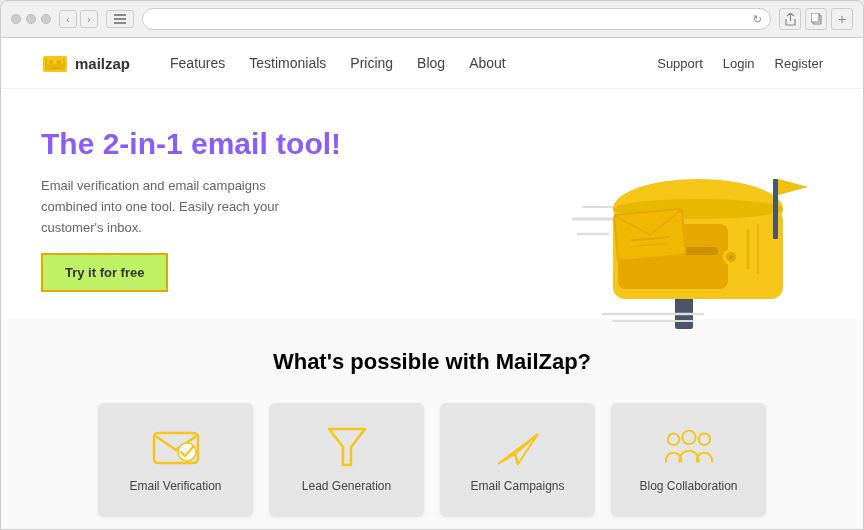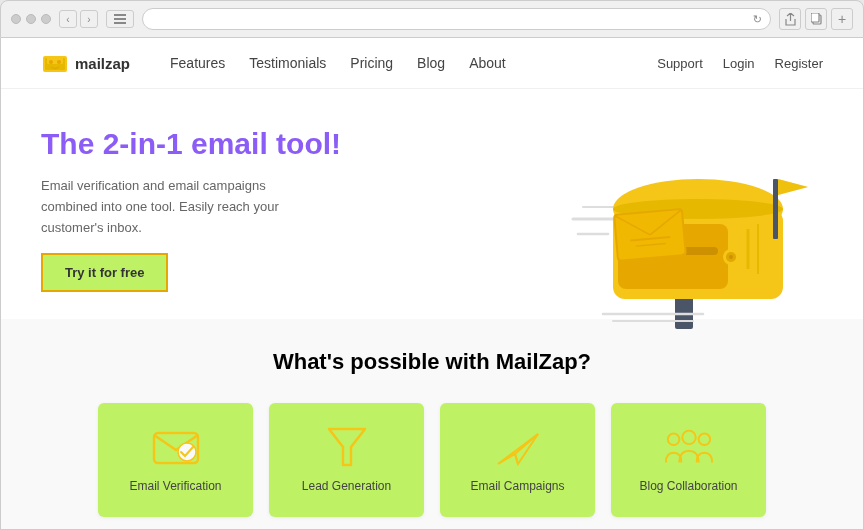--- a/index.html
+++ b/index.html
@@ -207,21 +207,21 @@
       font-weight: 700;
       color: #000000;
       margin-bottom: 28px;
     }
     .features-grid {
       display: flex;
       gap: 16px;
       justify-content: center;
     }
     .feature-card {
-      background: #bef264;
+      background: #e5e5e5;
       border-radius: 6px;
       padding: 24px 20px;
       width: 155px;
       display: flex;
       flex-direction: column;
       align-items: center;
       gap: 12px;
       box-shadow: 0 1px 4px rgba(0,0,0,0.06);
     }
     .feature-icon {

